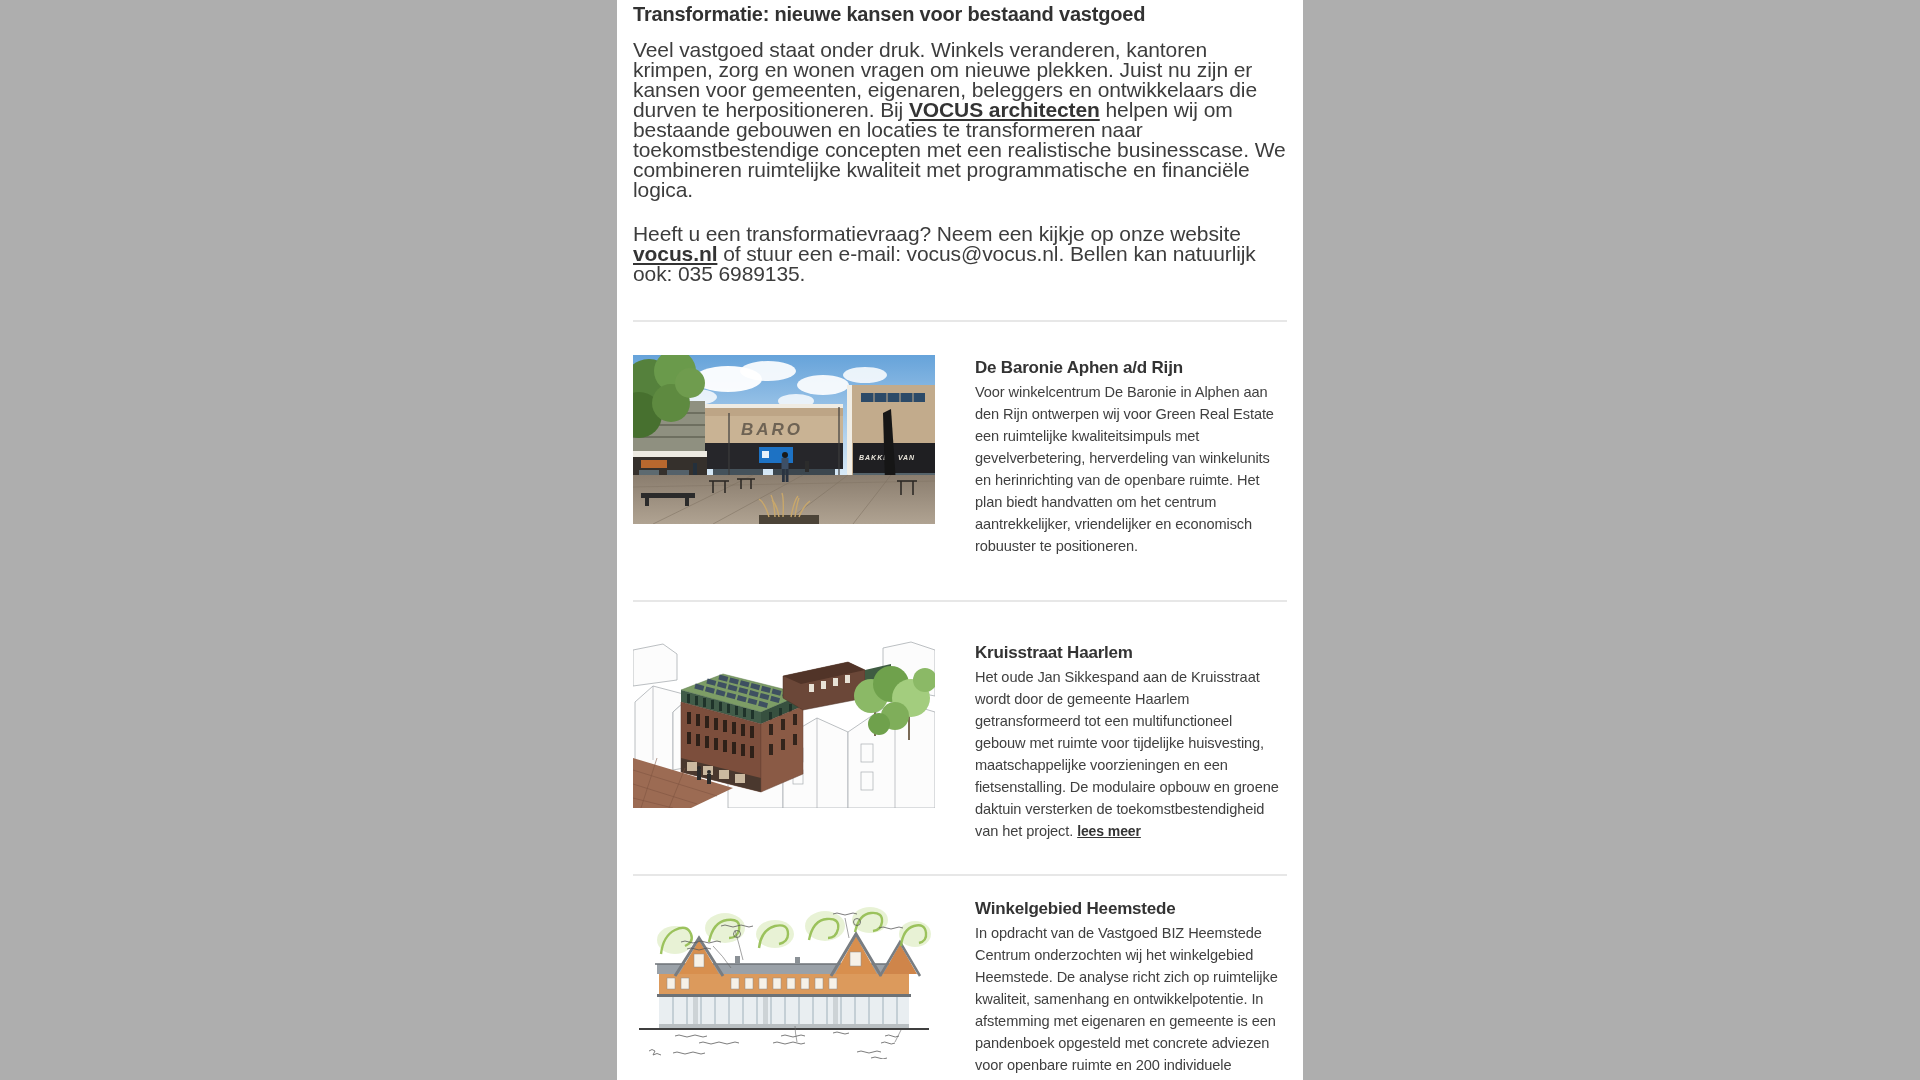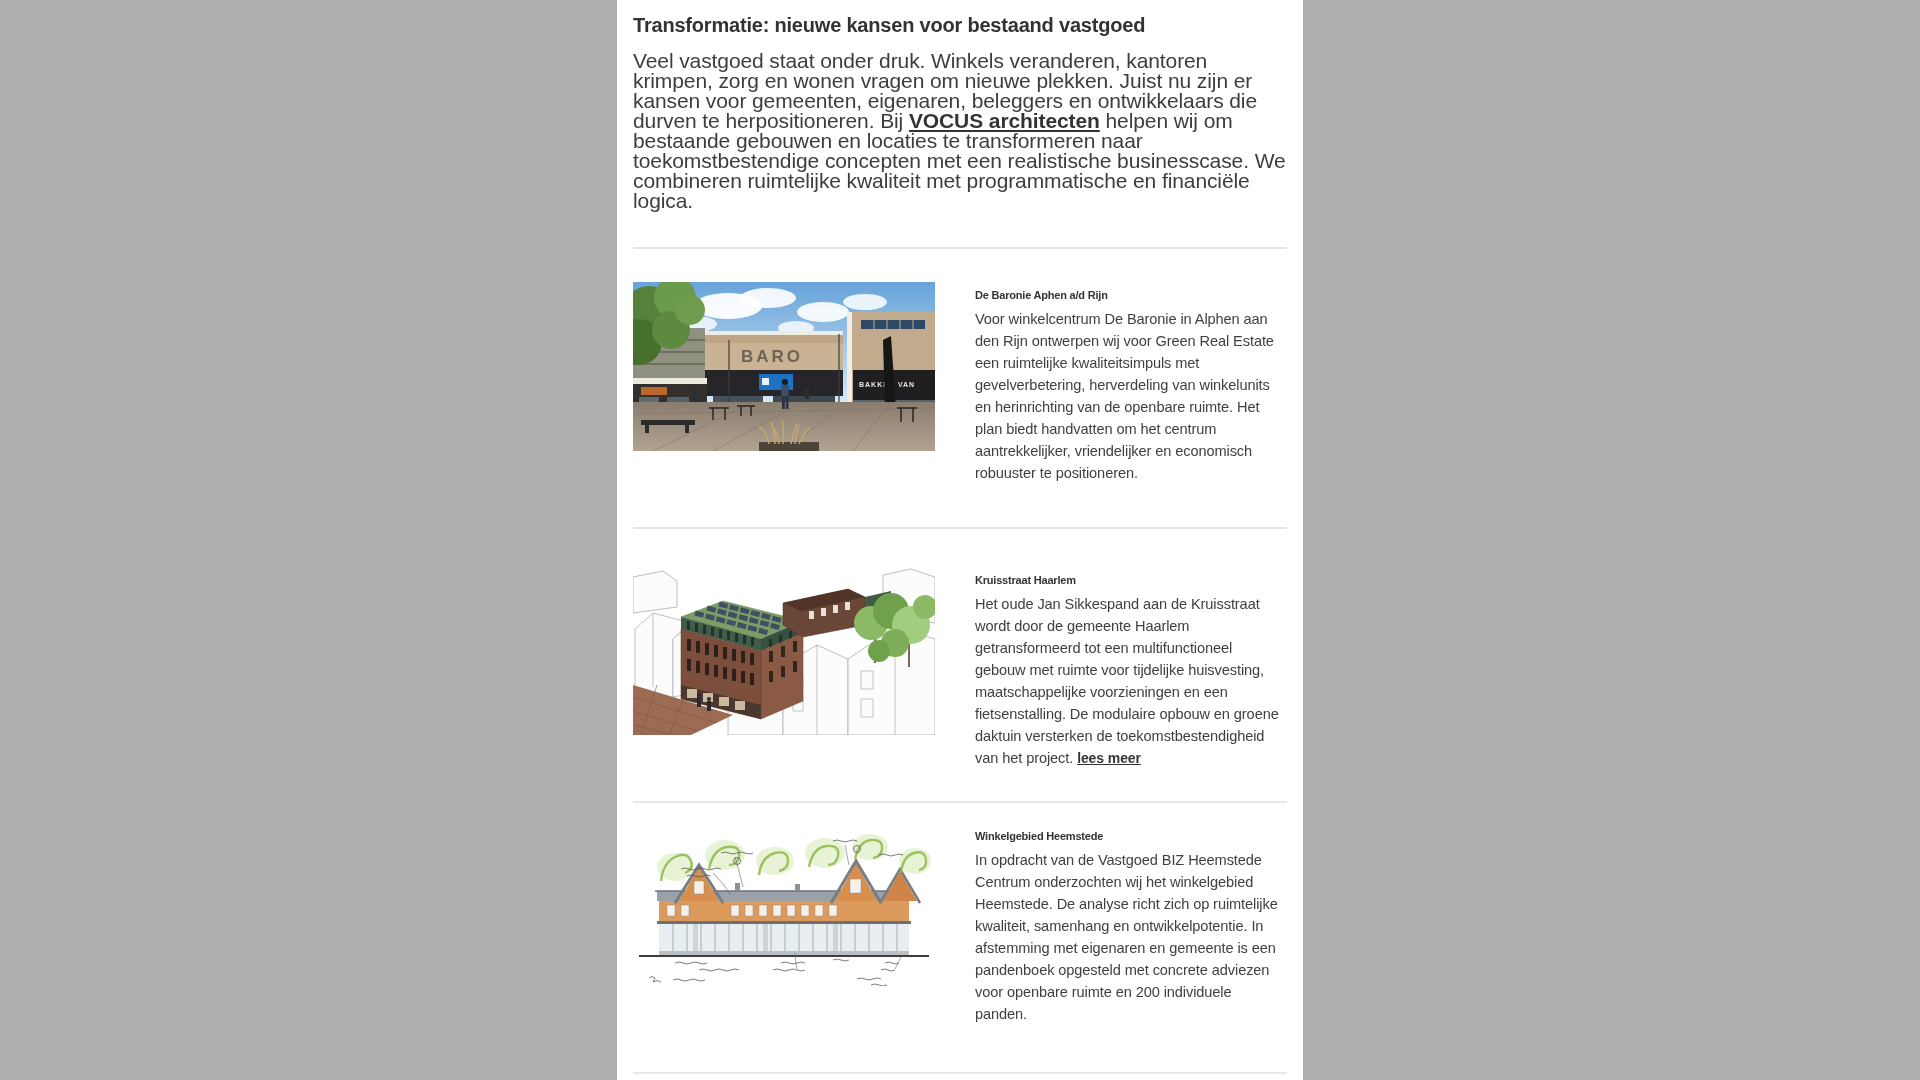--- a/index.html
+++ b/index.html
@@ -7,21 +7,21 @@
     width:1920px;height:1080px;overflow:hidden;
     background:#aeaeae;
     font-family:"Liberation Sans","DejaVu Sans",sans-serif;
     -webkit-font-smoothing:antialiased;
   }
   .page{
     box-sizing:border-box;
     width:686px;height:1080px;
     margin-left:617px;
     background:#ffffff;
-    padding:18px 16px;
+    padding:7px 16px;
     overflow:hidden;
   }
   h1.page-title{
     font-size:20px;line-height:23px;font-weight:bold;
     color:#323232;margin:-4px 0 0 0;letter-spacing:-0.2px;
   }
   .intro p{
     font-size:21px;line-height:20px;color:#3d3d3d;
     margin:0;letter-spacing:-0.1px;
   }
@@ -31,42 +31,43 @@
   .sep{border:none;border-top:2px solid #e7e7e7;margin:0;}
   .sep1{margin-top:36px;}
   .sep2{margin-top:43px;}
   .sep3{margin-top:32px;}
   .sep4{margin-top:47px;}
   .card{display:flex;align-items:flex-start;}
   .card1{margin-top:33px;}
   .card2{margin-top:38px;}
   .card3{margin-top:20px;}
   .card4{margin-top:30px;}
-  .card-image{flex:0 0 auto;width:302px;display:block;}
+  .card-image{flex:0 0 auto;width:302px;display:block;font-style:italic;}
   .card-image svg{display:block;}
   .card-text{margin-left:40px;width:306px;padding-top:3px;}
   .card-text h3{
-    font-size:11px;line-height:20px;font-weight:bold;
+    font-size:17px;line-height:20px;font-weight:bold;
     color:#333333;margin:0 0 3px 0;letter-spacing:-0.2px;
   }
   .card-text p{
     font-size:14.6px;line-height:22px;color:#404040;
     margin:0;letter-spacing:-0.1px;
   }
   .leesmeer{font-size:14px;}
 </style>
 </head>
 <body>
 
 <div class="page">
 
   <h1 class="page-title">Transformatie: nieuwe kansen voor bestaand vastgoed</h1>
 
   <div class="intro">
     <p class="p1"><span>Veel vastgoed staat onder druk. Winkels veranderen, kantoren krimpen, zorg en wonen vragen om nieuwe plekken. Juist nu zijn er kansen voor gemeenten, eigenaren, beleggers en ontwikkelaars die durven te herpositioneren. Bij </span><a class="textlink">VOCUS architecten</a><span> helpen wij om bestaande gebouwen en locaties te transformeren naar toekomstbestendige concepten met een realistische businesscase. We combineren ruimtelijke kwaliteit met programmatische en financiële logica.</span></p>
+    <p class="p2"><span>Heeft u een transformatievraag? Neem een kijkje op onze website </span><a class="textlink">vocus.nl</a><span> of stuur een e-mail: vocus@vocus.nl. Bellen kan natuurlijk ook: 035 6989135.</span></p>
   </div>
 
   <hr class="sep sep1">
 
   <div class="card card1">
     <span class="card-image">
       <svg width="302" height="169" viewBox="0 0 302 169">
         <defs>
           <linearGradient id="sky1" x1="0" y1="0" x2="0" y2="1">
             <stop offset="0" stop-color="#66a3da"></stop>

